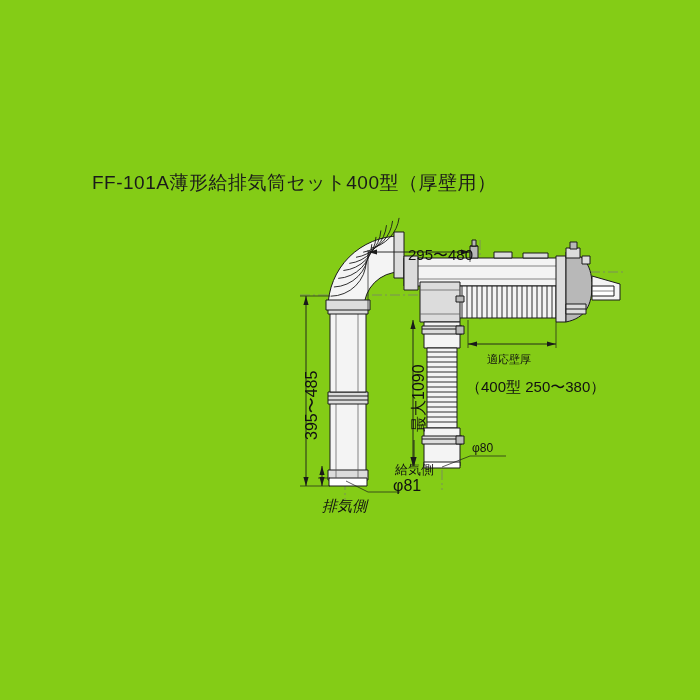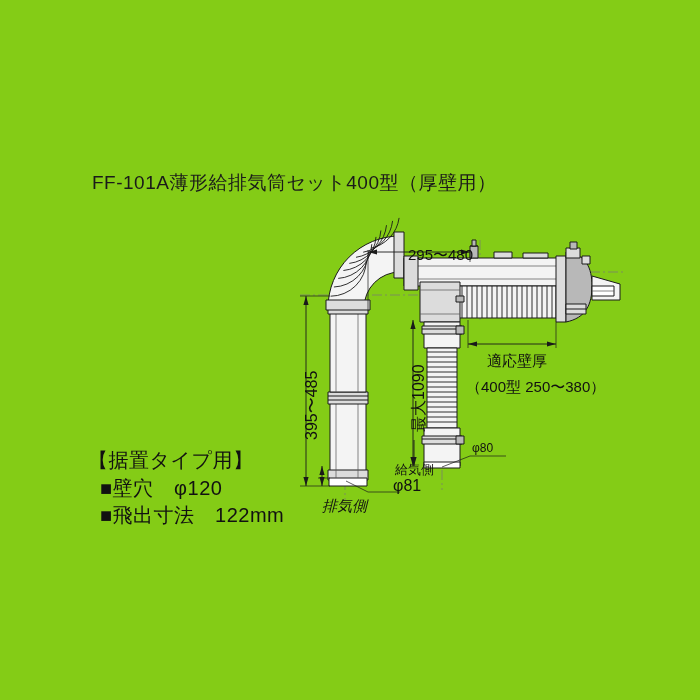--- a/index.html
+++ b/index.html
@@ -271,31 +271,26 @@
     </g>
 
   </svg>
 
   <div class="lbl" style="left:376px; top:246px; font-size:15px;margin-left:32px;">295〜480</div>
 
   <div class="lbl lbl-rot" style="left:302px; top:440px; font-size:16px;">395〜485</div>
 
   <div class="lbl lbl-rot" style="left:409px; top:432px; font-size:16px;">最大1090</div>
 
-  <div class="lbl" style="left:487px; top:352px; font-size:15px;">適応壁厚</div>
+  <div class="lbl" style="left:487px; top:352px; font-size:11px;">適応壁厚</div>
 
   <div class="lbl" style="left:466px; top:378px; font-size:15px;text-align:center;">（400型 250〜380）</div>
 
   <div class="lbl" style="left:393px; top:477px; font-size:16px;">φ81</div>
 
   <div class="lbl" style="left:322px; top:497px; font-size:15px;font-style:italic;">排気側</div>
 
   <div class="lbl" style="left:472px; top:441px; font-size:12px;">φ80</div>
 
   <div class="lbl" style="left:395px; top:461px; font-size:13px;">給気側</div>
 
-  <div class="spec-block">
-    <div class="spec-head">【据置タイプ用】</div>
-    <div class="spec-line">■壁穴　φ120</div>
-    <div class="spec-line">■飛出寸法　122mm</div>
-  </div>
 
 </div>
 
 </body></html>

